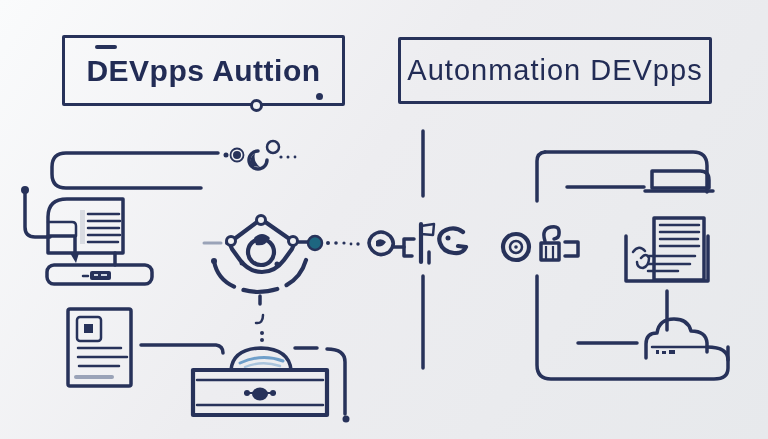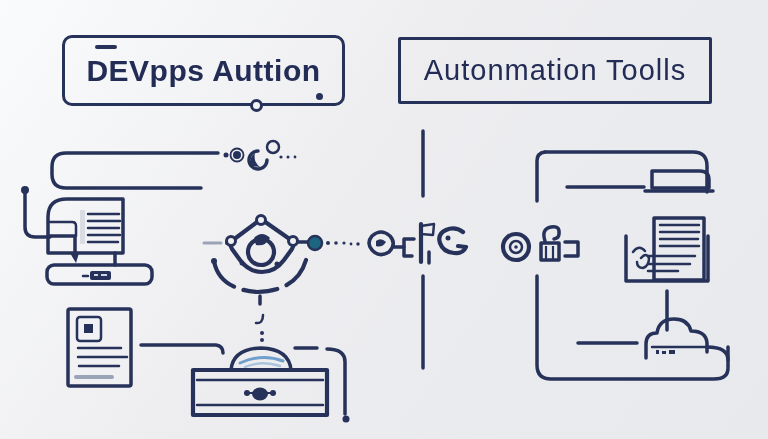--- a/index.html
+++ b/index.html
@@ -9,21 +9,21 @@
   html,body{margin:0;padding:0;}
   body{font-family:"Liberation Sans", sans-serif;}
   .stage{
     position:relative; width:768px; height:439px; overflow:hidden;
     background:linear-gradient(125deg, var(--background-light) 0%, #ededf0 45%, var(--background-dark) 100%);
   }
   .titlebox{
     position:absolute; box-sizing:border-box; border:3px solid var(--ink);
     display:flex; align-items:center; justify-content:center; color:var(--text);
   }
-  .titlebox.left{ left:62px; top:35px; width:283px; height:71px; border-radius:10px;
+  .titlebox.left{ left:62px; top:35px; width:283px; height:71px; border-radius:2px;
     font-size:30px; font-weight:600; letter-spacing:.5px;}
   .titlebox.right{ left:398px; top:37px; width:314px; height:67px; border-radius:2px;
     font-size:29px; font-weight:500; letter-spacing:1px;}
   .dash{ position:absolute; left:95px; top:45px; width:22px; height:4px; background:var(--ink); border-radius:2px;}
   .dot-br{ position:absolute; left:316px; top:93px; width:7px; height:7px; border-radius:50%; background:var(--ink);}
   .node{ position:absolute; left:250px; top:99px; width:13px; height:13px; border-radius:50%;
     border:3px solid var(--ink); background:#f2f3f5; box-sizing:border-box;}
   svg{position:absolute; left:0; top:0;}
   .s{stroke:var(--ink,#27325a); stroke-width:3.5; fill:none; stroke-linecap:round; stroke-linejoin:round;}
   .s2{stroke:var(--ink,#27325a); stroke-width:2.5; fill:none; stroke-linecap:round; stroke-linejoin:round;}
@@ -37,21 +37,21 @@
 <div class="stage">
 
   <div class="titlebox left">
     <span>DEVpps Auttion</span>
   </div>
   <div class="dash"></div>
   <div class="dot-br"></div>
   <div class="node"></div>
 
   <div class="titlebox right">
-    <span>Autonmation Toolls</span>
+    <span>Autonmation DEVpps</span>
   </div>
 
   <svg width="768" height="439" viewBox="0 0 768 439">
 
     <g>
       <path class="s" d="M423,131 V196"></path>
       <path class="s" d="M423,276 V368"></path>
     </g>
 
     <g>

